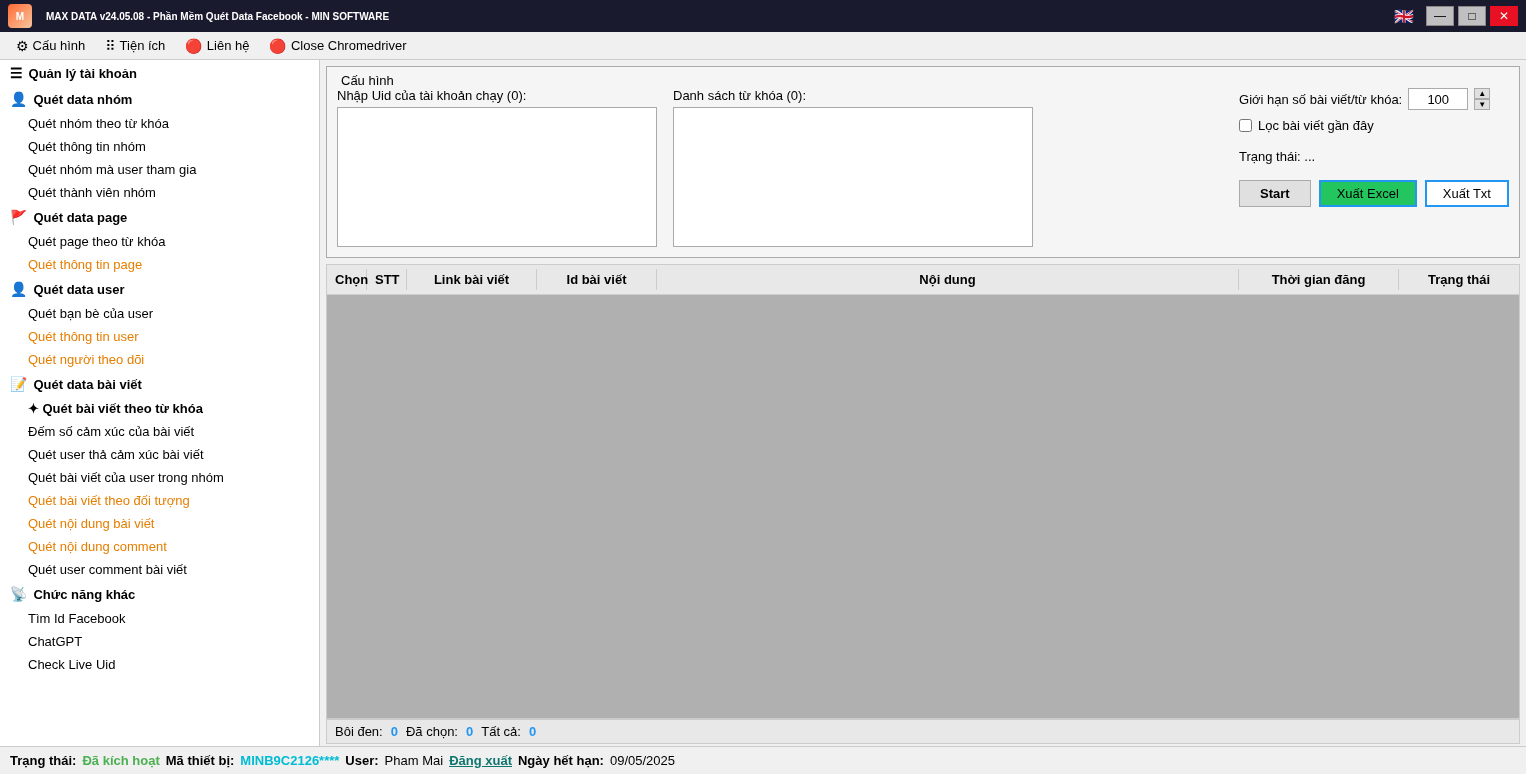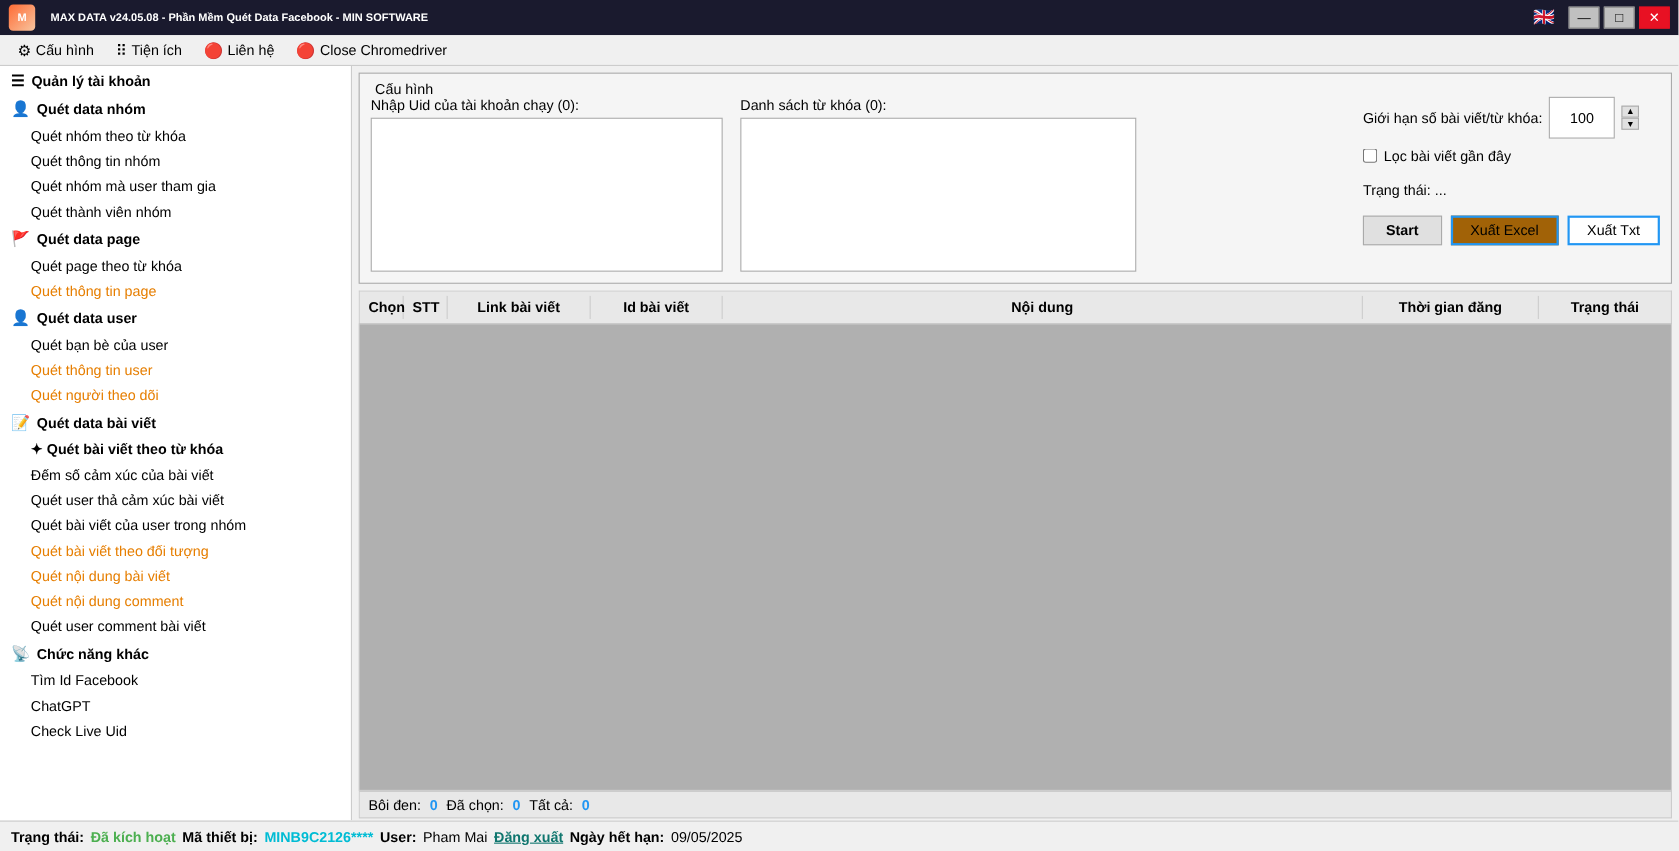--- a/index.html
+++ b/index.html
@@ -103,30 +103,30 @@
       width: 320px; height: 140px;
       border: 1px solid #aaa;
       resize: none; padding: 2px; font-size: 12px;
       background: white;
     }
     .config-col.keywords textarea { width: 360px; }
     .config-right { display: flex; flex-direction: column; gap: 8px; margin-left: auto; padding-left: 10px; }
     .limit-row { display: flex; align-items: center; gap: 6px; }
     .limit-row label { font-size: 13px; }
     .limit-input {
-      width: 60px; height: 38px; border: 1px solid #aaa;
+      width: 60px; height: 22px; border: 1px solid #aaa;
       text-align: center; font-size: 13px; padding: 0 2px;
     }
     .spin-btns { display: flex; flex-direction: column; }
     .spin-btn { width: 16px; height: 11px; border: 1px solid #aaa; background: #e0e0e0; cursor: pointer; font-size: 8px; display: flex; align-items: center; justify-content: center; }
     .checkbox-row { display: flex; align-items: center; gap: 6px; font-size: 13px; }
     .status-row { font-size: 13px; margin-top: 8px; }
     .buttons-row { display: flex; gap: 8px; margin-top: 8px; }
     .btn-start { padding: 4px 20px; background: #e0e0e0; border: 1px solid #aaa; cursor: pointer; font-size: 13px; font-weight: 600; }
-    .btn-excel { padding: 4px 16px; background: #a16207; border: 2px solid #2196F3; color: #000; cursor: pointer; font-size: 13px; }
+    .btn-excel { padding: 4px 16px; background: #22c55e; border: 2px solid #2196F3; color: #000; cursor: pointer; font-size: 13px; }
     .btn-txt { padding: 4px 16px; background: white; border: 2px solid #2196F3; color: #000; cursor: pointer; font-size: 13px; }
 
     
     #table-area { flex: 1; margin: 0 6px 0 6px; display: flex; flex-direction: column; overflow: hidden; }
     #table-header {
       display: grid;
       grid-template-columns: 40px 40px 130px 120px 1fr 160px 120px;
       background: #e8e8e8;
       border: 1px solid #ccc;
       border-bottom: none;

